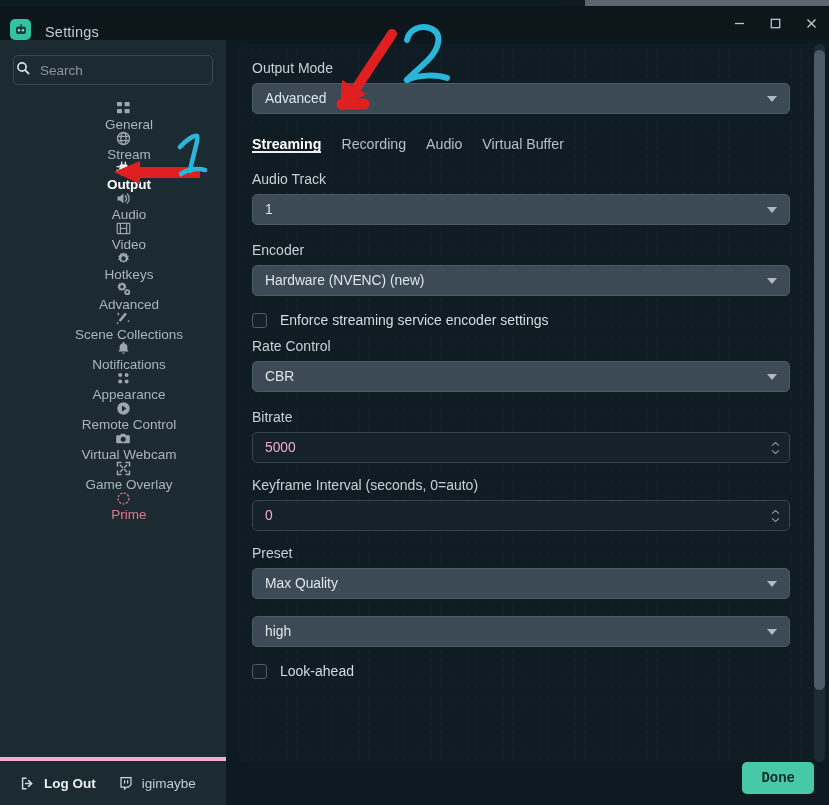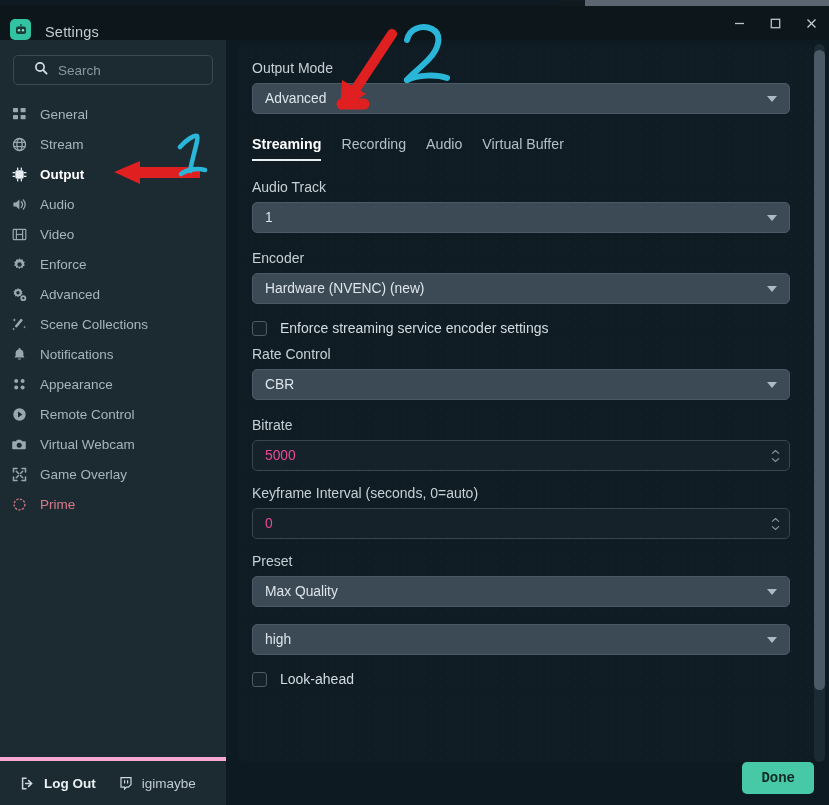--- a/index.html
+++ b/index.html
@@ -85,21 +85,21 @@
     flex-direction: column;
   }
 
   .search-wrap {
     margin: 15px 13px 0 13px;
     height: 30px;
     border: 1px solid #3a4953;
     border-radius: 5px;
     display: flex;
     align-items: center;
-    padding: 0 20px;
+    padding: 0 2px;
   }
   .search-wrap svg { flex: 0 0 auto; }
   .search-input {
     border: 0;
     background: transparent;
     outline: none;
     color: #d4dde3;
     font-family: "Liberation Sans", sans-serif;
     font-size: 13.5px;
     margin-left: 10px;
@@ -109,23 +109,24 @@
 
   .nav {
     margin-top: 14px;
     flex: 1 1 auto;
     overflow: hidden;
   }
   .nav-item {
     height: 30px;
     display: flex;
     align-items: center;
-    padding-left: 10px;
+    padding-left: 20px;
     color: #a9b5bd;
     font-size: 13.5px;
+    flex-direction: column;
   }
   .nav-item .ico {
     width: 18px; height: 18px;
     display: flex; align-items: center; justify-content: center;
     flex: 0 0 auto;
     color: #9aa7af;
   }
   .nav-item .lbl { margin-left: 12px; }
   .nav-item.active { color: #ffffff; font-weight: bold; }
   .nav-item.active .ico { color: #e8eef2; }
@@ -193,21 +194,21 @@
 
   .numinput {
     position: relative;
     height: 31px;
     background: #15222a;
     border: 1px solid #36454f;
     border-radius: 5px;
     display: flex;
     align-items: center;
     padding: 12px 12px;
-    color: #ec4899;
+    color: #f9a8d4;
     font-size: 13.8px;
   }
   .spinner {
     position: absolute;
     right: 9px; top: 50%;
     transform: translateY(-50%);
     display: flex; flex-direction: column; gap: 3px;
     color: #8e9aa2;
   }
   .spinner svg { display:block; }
@@ -217,21 +218,21 @@
     display: flex;
     align-items: flex-end;
     gap: 20px;
     margin-top: 22px;
     margin-bottom: 4px;
     position: relative;
   }
   .tab {
     color: #b4bfc7;
     font-size: 14.2px;
-    padding-bottom: 9px;
+    padding-bottom: 1px;
     position: relative;
   }
   .tab.active { color: #ffffff; font-weight: bold; }
   .tab.active::after {
     content: "";
     position: absolute;
     left: 0; bottom: 0;
     width: 100%; height: 2px;
     background: #e8eef2;
   }
@@ -409,21 +410,21 @@
         <span class="lbl">Video</span>
       </div>
 
       <div class="nav-item">
         <span class="ico">
           <svg width="15" height="15" viewBox="0 0 15 15" fill="currentColor">
             <path d="M7.5 1.3l1.2 1.5 1.9-.5.5 1.9 1.8.8-1 1.7 1 1.7-1.8.8-.5 1.9-1.9-.5-1.2 1.5-1.2-1.5-1.9.5-.5-1.9-1.8-.8 1-1.7-1-1.7 1.8-.8.5-1.9 1.9.5z"></path>
             <circle cx="7.5" cy="7.5" r="2.2" fill="#1c2a32"></circle>
           </svg>
         </span>
-        <span class="lbl">Enforce</span>
+        <span class="lbl">Hotkeys</span>
       </div>
 
       <div class="nav-item">
         <span class="ico">
           <svg width="15" height="15" viewBox="0 0 15 15" fill="currentColor">
             <path d="M6 1l1 1.3 1.6-.4.4 1.6 1.5.7-.8 1.4.8 1.4-1.5.7-.4 1.6-1.6-.4L6 10.3 5 9l-1.6.4L3 7.8l-1.5-.7.8-1.4-.8-1.4L3 3.6l.4-1.6L5 2.4z"></path>
             <circle cx="6" cy="5.7" r="1.7" fill="#1c2a32"></circle>
             <circle cx="11.3" cy="11.2" r="2.9"></circle>
               <circle cx="11.3" cy="11.2" r="1.1" fill="#1c2a32"></circle>
           </svg>

